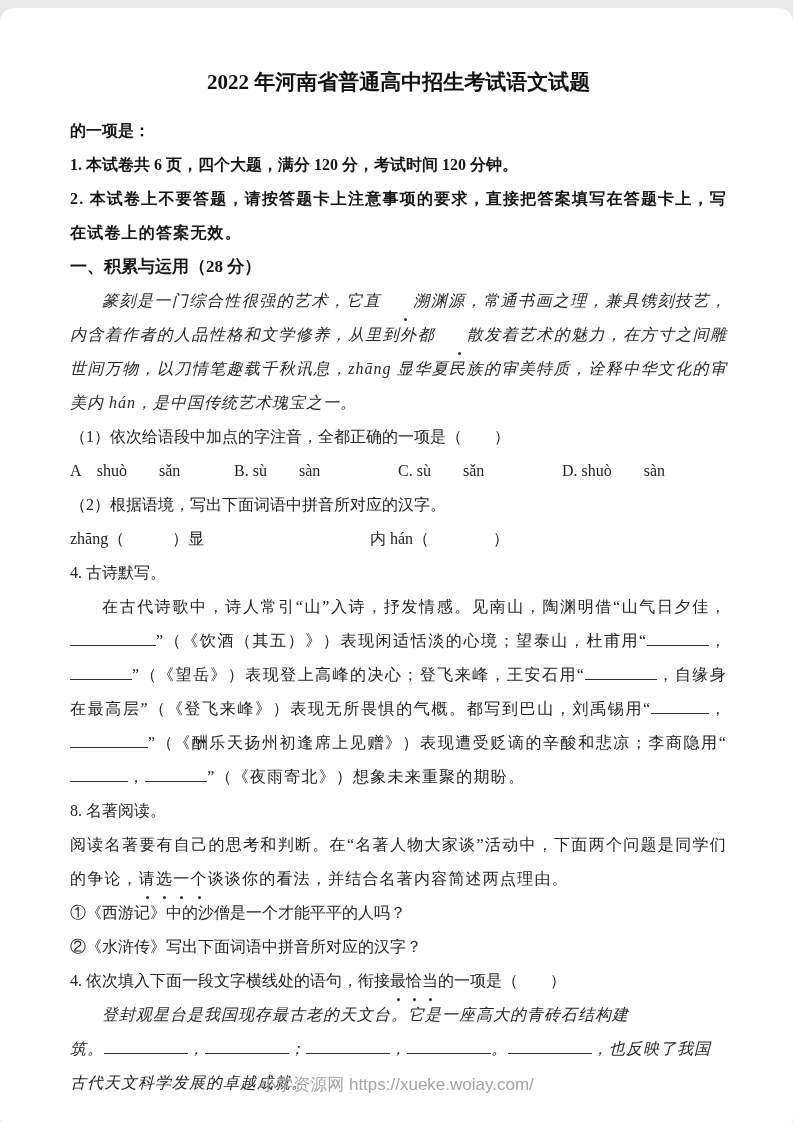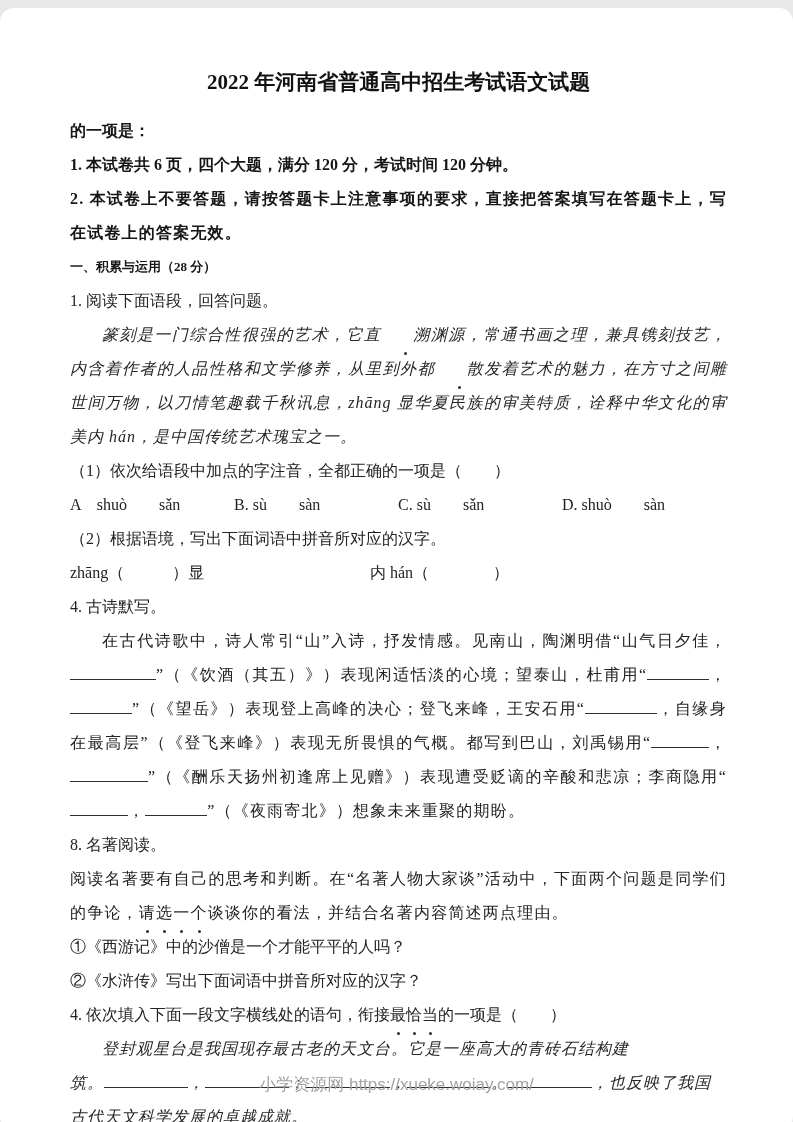--- a/index.html
+++ b/index.html
@@ -13,21 +13,21 @@
     overflow:hidden;
     border-radius:14px;
   }
   .content{padding:56px 66px 0 70px;}
   p{margin:0;line-height:34px;font-size:16px;}
   .exam-title{
     font-size:21px;font-weight:bold;text-align:center;
     line-height:36px;margin:0 0 14px 0;color:#111;
   }
   .bold{font-weight:bold;color:#161616;}
-  .section-heading{font-size:13px;}
+  .section-heading{font-size:17px;}
   .justify{text-align:justify;}
   .indent{text-indent:2em;}
   .kai{font-style:italic;letter-spacing:1px;color:#262626;}
   .spread{letter-spacing:1.2px;}
   .blank{
     display:inline-block;
     border-bottom:1px solid #2e2e2e;
     height:15px;
     vertical-align:baseline;
   }
@@ -58,21 +58,20 @@
   <div class="content">
 
     <h1 class="exam-title">2022 年河南省普通高中招生考试语文试题</h1>
 
     <p class="bold">的一项是：</p>
     <p class="bold">1. 本试卷共 6 页，四个大题，满分 120 分，考试时间 120 分钟。</p>
     <p class="bold justify spread">2. 本试卷上不要答题，请按答题卡上注意事项的要求，直接把答案填写在答题卡上，写在试卷上的答案无效。</p>
 
     <p class="bold section-heading">一、积累与运用（28 分）</p>
 
-    <p>1. 阅读下面语段，回答问题。</p>
     <p class="kai indent justify">篆刻是一门综合性很强的艺术，它直<span class="em-char">溯</span>渊源，常通书画之理，兼具镌刻技艺，内含着作者的人品性格和文学修养，从里到外都<span class="em-char">散</span>发着艺术的魅力，在方寸之间雕世间万物，以刀情笔趣载千秋讯息，zhāng 显华夏民族的审美特质，诠释中华文化的审美内 hán，是中国传统艺术瑰宝之一。</p>
     <p>（1）依次给语段中加点的字注音，全都正确的一项是（　　）</p>
 
     <div class="options">
       <span>A　shuò　　sǎn</span>
       <span>B. sù　　sàn</span>
       <span>C. sù　　sǎn</span>
       <span>D. shuò　　sàn</span>
     </div>
 

